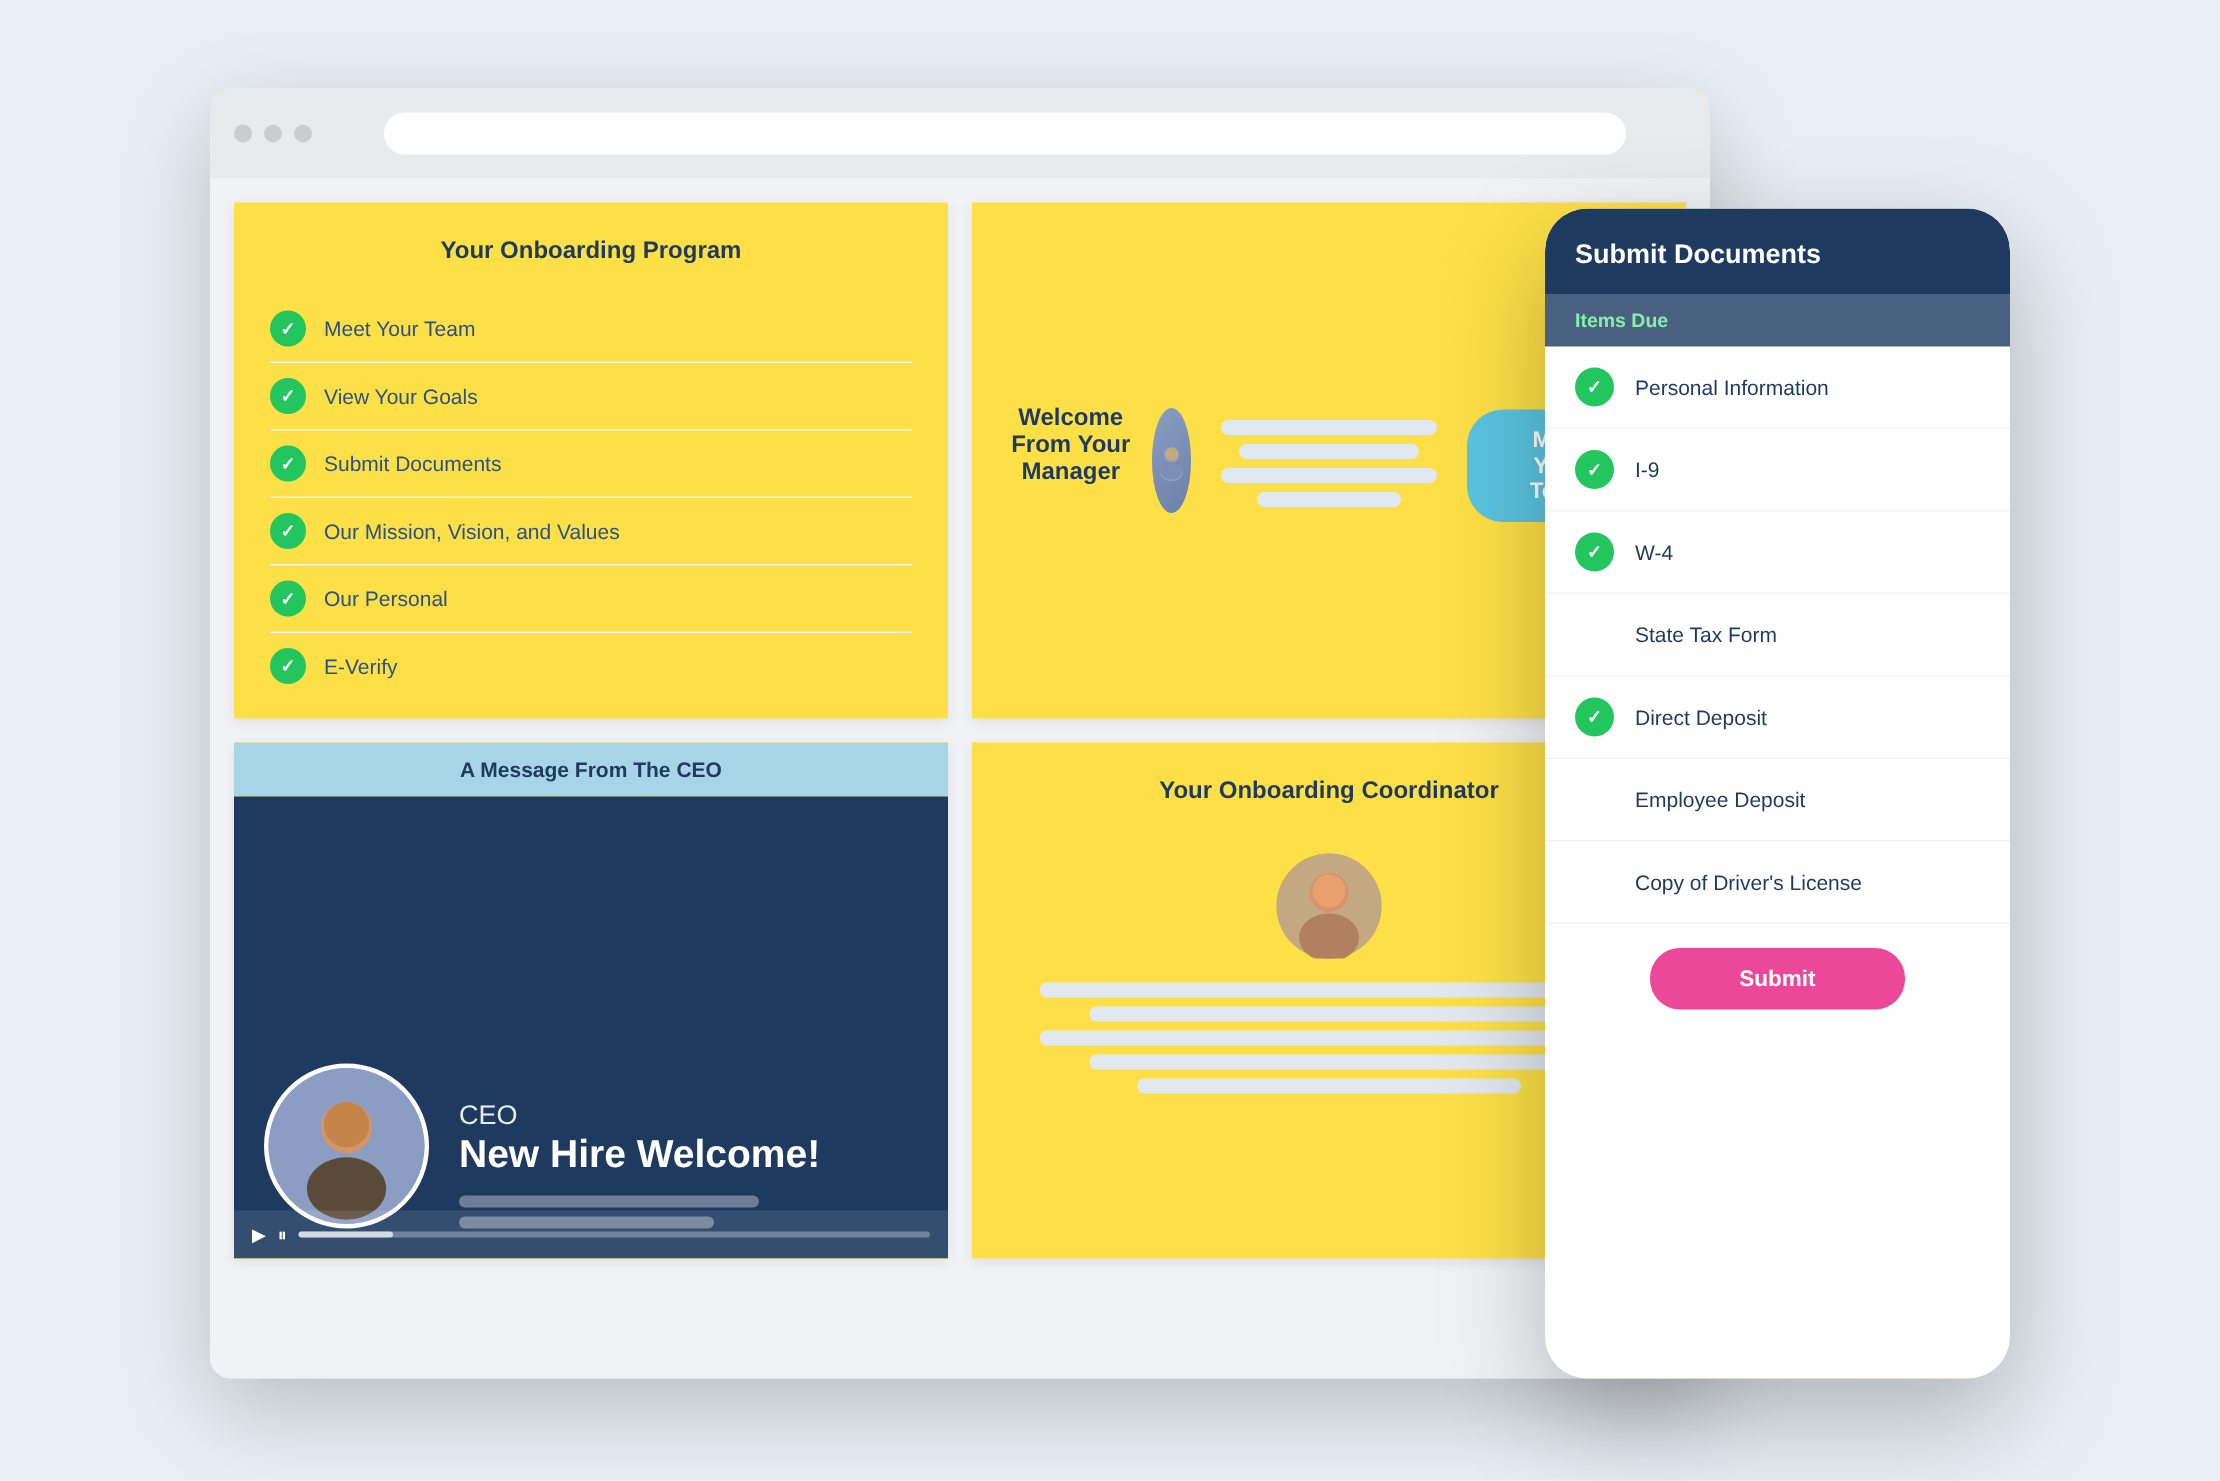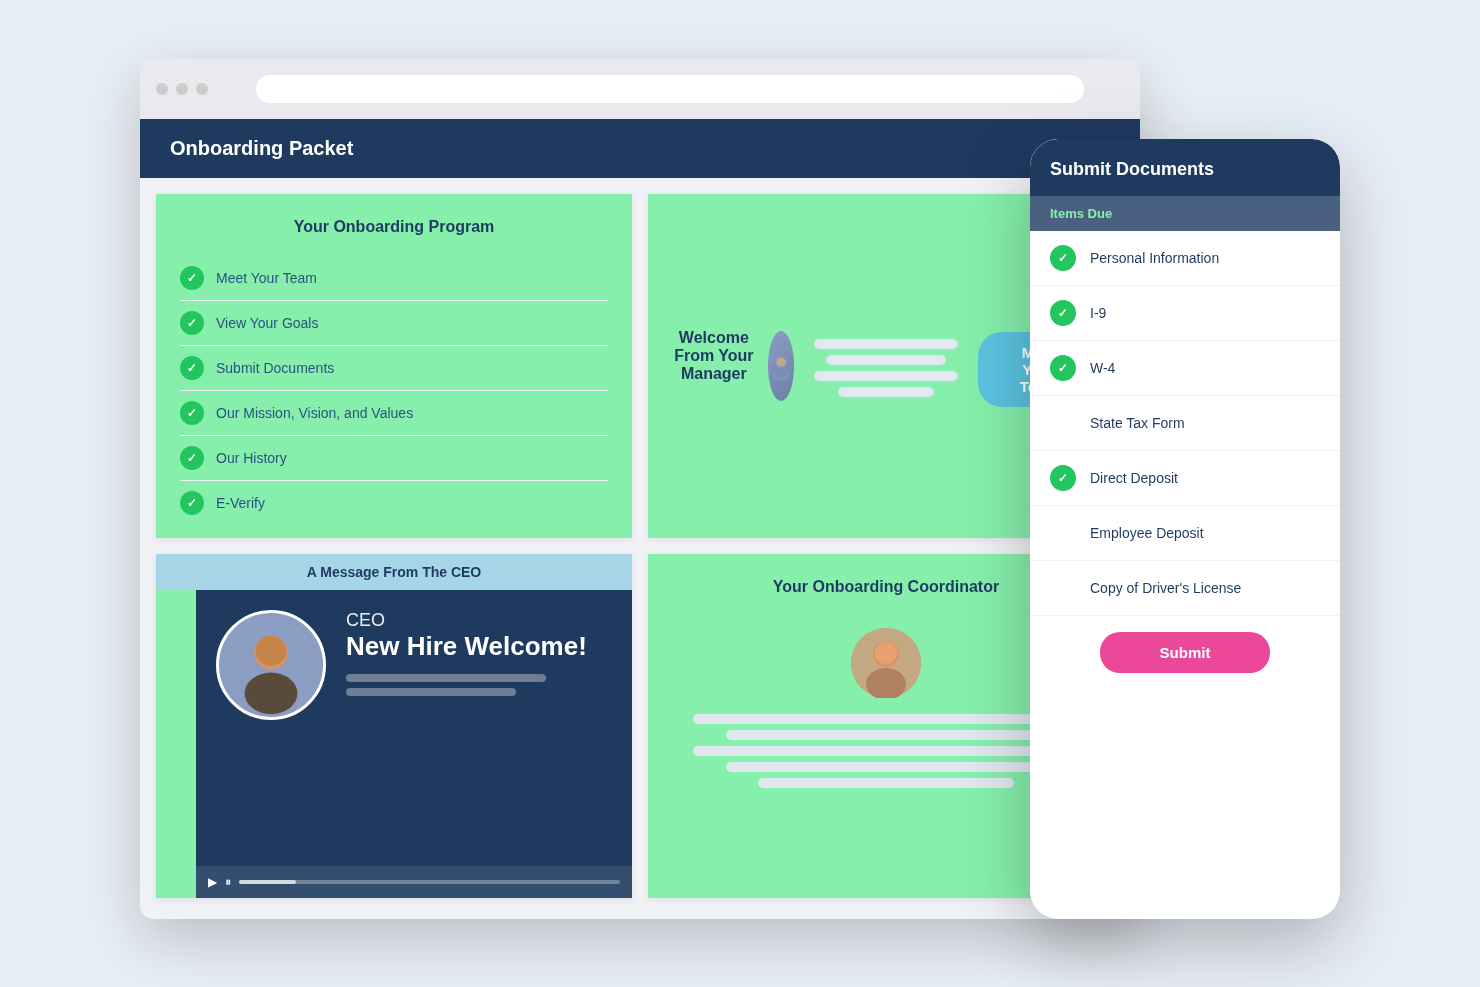--- a/index.html
+++ b/index.html
@@ -76,21 +76,21 @@
     .main-grid {
       display: grid;
       grid-template-columns: 1fr 1fr;
       grid-template-rows: 1fr 1fr;
       gap: 16px;
       padding: 16px;
       height: calc(100% - 64px);
     }
 
     .card {
-      background: #86efac;
+      background: #fde047;
       border-radius: 0;
       overflow: hidden;
       box-shadow: 0 2px 8px rgba(0,0,0,0.08);
     }
 
     
     .onboarding-card {
       padding: 24px;
     }
 
@@ -191,24 +191,23 @@
       font-size: 14px;
       font-weight: 600;
       color: #1e3a5f;
     }
 
     .ceo-card-body {
       background: #1e3a5f;
       flex: 1;
       height: calc(100% - 38px);
       display: flex;
-      align-items: flex-start;
+      align-items: flex-end;
       padding: 20px;
       gap: 20px;
-      margin-left: 40px;
     }
 
     .ceo-avatar-circle {
       width: 110px;
       height: 110px;
       border-radius: 50%;
       border: 3px solid white;
       background: linear-gradient(135deg, #b0c4de 0%, #8fa8c8 100%);
       flex-shrink: 0;
       display: flex;
@@ -362,23 +361,20 @@
 
   <div class="desktop-browser">
     <div class="browser-chrome">
       <div class="browser-dot"></div>
       <div class="browser-dot"></div>
       <div class="browser-dot"></div>
       <div class="browser-address-bar"></div>
     </div>
 
     <div class="browser-content">
-      <div class="app-header">
-        <span>Onboarding Packet</span>
-      </div>
 
       <div class="main-grid">
 
         <div class="card onboarding-card">
           <div class="card-title">Your Onboarding Program</div>
           <div class="phone-items">
             <div class="checklist-item">
               <div class="check-icon">✓</div>
               <span>Meet Your Team</span>
             </div>
@@ -389,21 +385,21 @@
             <div class="checklist-item">
               <div class="check-icon">✓</div>
               <span>Submit Documents</span>
             </div>
             <div class="checklist-item">
               <div class="check-icon">✓</div>
               <span>Our Mission, Vision, and Values</span>
             </div>
             <div class="checklist-item">
               <div class="check-icon">✓</div>
-              <span>Our History</span>
+              <span>Our Personal</span>
             </div>
             <div class="checklist-item">
               <div class="check-icon">✓</div>
               <span>E-Verify</span>
             </div>
           </div>
         </div>
 
         <div class="card manager-card">
           <div class="card-title">Welcome From Your Manager</div>

